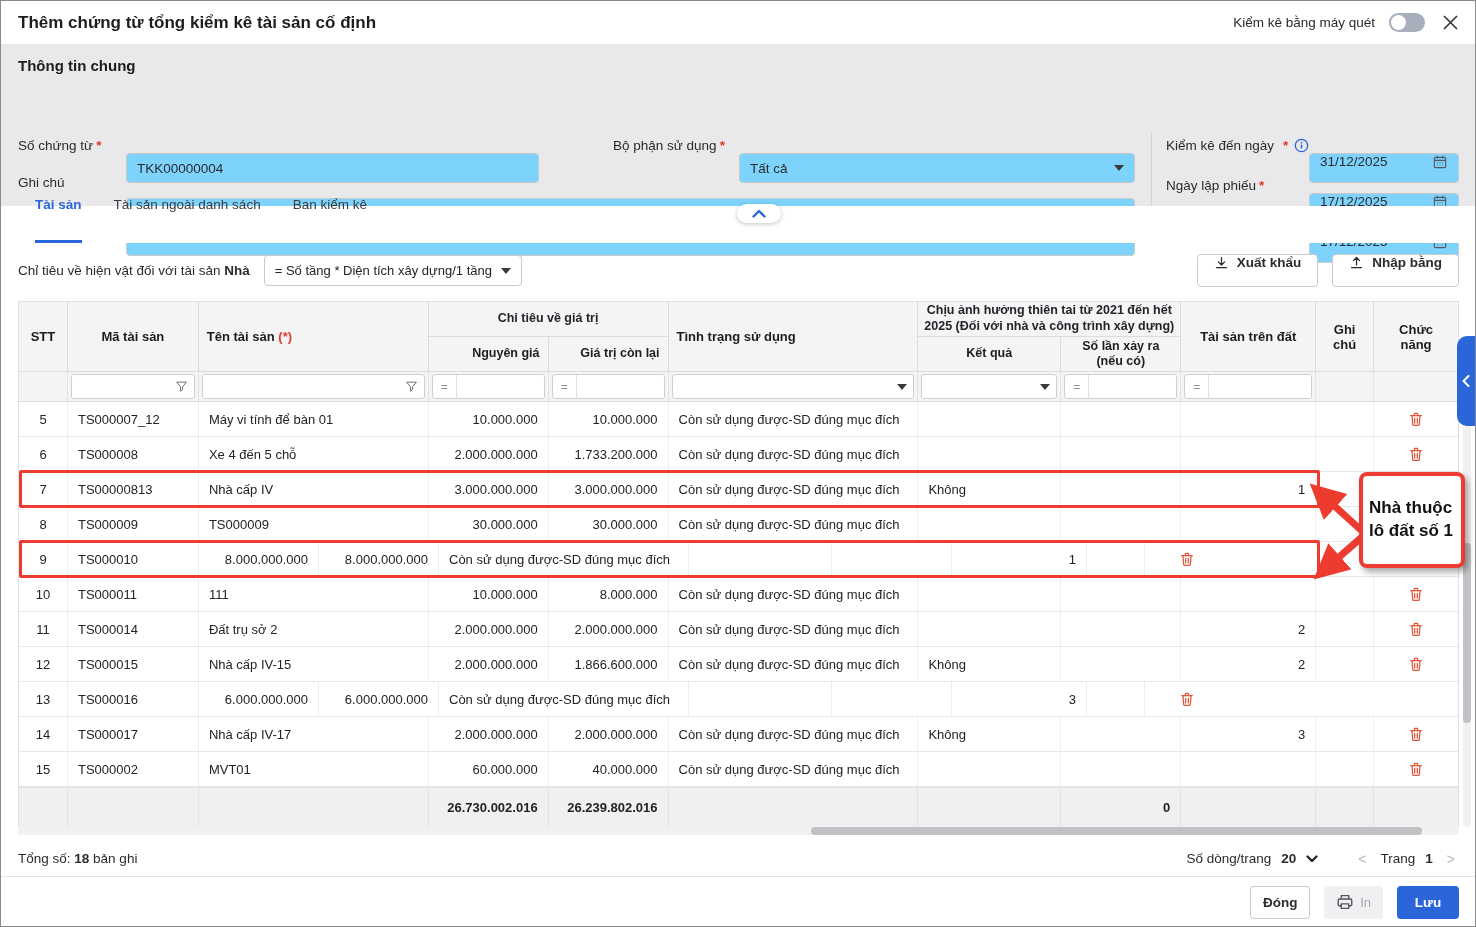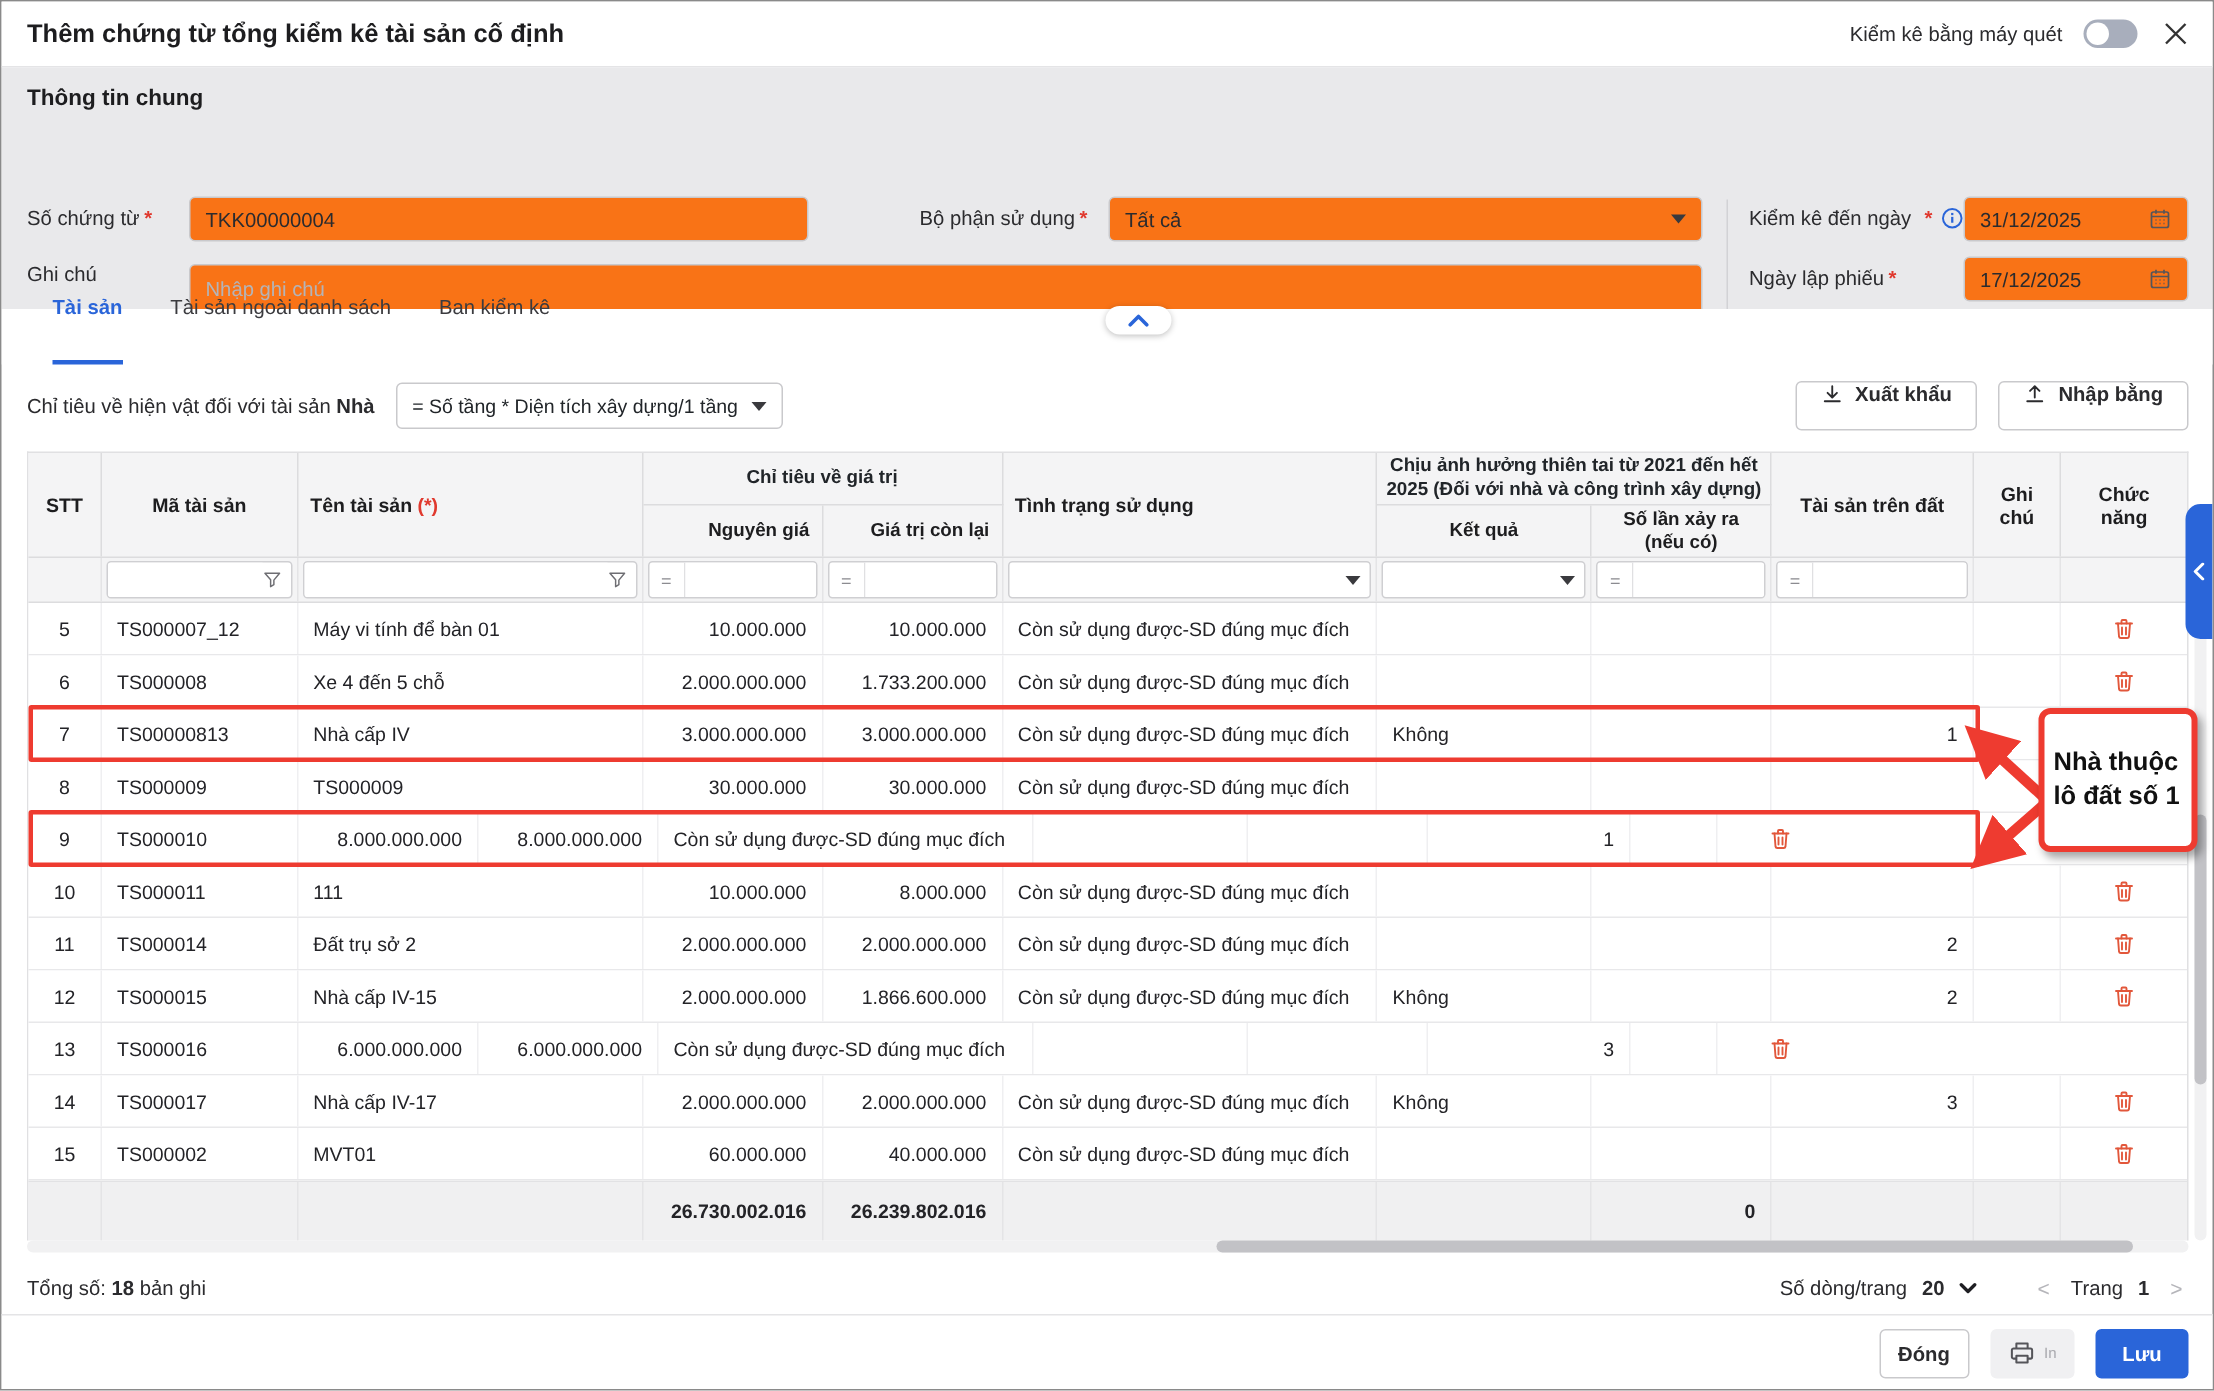--- a/index.html
+++ b/index.html
@@ -21,38 +21,38 @@
   .scan-label { font-size:13.5px; color:#2b2b2e; }
   .toggle { width:36px; height:19px; background:#a8aebc; border-radius:10px; position:relative; cursor:pointer; }
   .toggle .knob { position:absolute; left:2px; top:2px; width:15px; height:15px; border-radius:50%; background:#fff; }
   .close-x { width:22px; height:22px; display:flex; align-items:center; justify-content:center; cursor:pointer; }
   
   .geninfo { position:absolute; left:0; top:44px; width:1476px; height:161px; background:#e9e9eb; }
   .section-title { position:absolute; left:17px; top:12px; font-size:15px; font-weight:bold; color:#1d1d1f; }
   .lbl { font-size:13.5px; color:#2b2b2e; }
   .req { color:#e0392e; font-weight:bold; margin-left:3px; }
   .inp, .sel, .dateinp {
-    background:#f97316; border:1px solid #c9c9cc; border-radius:4px; height:30px;
-    font-family:inherit; font-size:13.5px; color:#2b2b2e; padding:0 10px; outline:none;
+    background:#7dd3fc; border:1px solid #c9c9cc; border-radius:4px; height:30px;
+    font-family:inherit; font-size:13.5px; color:#2b2b2e; padding:0 10px; outline:none;margin-top:22px;
   }
   .fld-docno-lbl   { position:absolute; left:17px;  top:93px; }
   .fld-docno      { position:absolute; left:125px; top:86px; width:413px; }
   .fld-dept-lbl    { position:absolute; left:612px; top:93px; }
   .fld-dept       { position:absolute; left:738px; top:86px; width:396px; display:flex; align-items:center; cursor:pointer; }
   .fld-note-lbl    { position:absolute; left:17px;  top:130px; }
   .fld-note       { position:absolute; left:125px; top:131px; width:1009px; height:58px; resize:none; padding:8px 10px; }
   .fld-note::placeholder { color:#b4b4b8; }
   .vdivider { position:absolute; left:1150px; top:88px; width:1px; height:106px; background:#d2d2d5; }
   .fld-kkdn-lbl { position:absolute; left:1165px; top:93px; display:flex; align-items:center; gap:6px; }
   .fld-kkdn     { position:absolute; left:1308px; top:86px;  width:150px; }
   .fld-nlp-lbl  { position:absolute; left:1165px; top:133px;text-align:right; }
   .fld-nlp      { position:absolute; left:1308px; top:126px; width:150px; }
   .fld-nkk-lbl  { position:absolute; left:1165px; top:173px; }
   .fld-nkk      { position:absolute; left:1308px; top:166px; width:150px; }
-  .dateinp { display:flex; align-items:center; justify-content:space-between; cursor:pointer; }
+  .dateinp { display:flex; align-items:flex-start; justify-content:space-between; cursor:pointer; }
   .caret { width:0; height:0; border-left:5px solid transparent; border-right:5px solid transparent; border-top:6px solid #3a3a3e; margin-left:auto; }
   .collapse-pill { position:absolute; left:736px; top:203px; width:44px; height:19px; background:#fff;
     border-radius:10px; box-shadow:0 1px 4px rgba(0,0,0,.25); display:flex; align-items:center; justify-content:center;
     cursor:pointer; z-index:4; }
   
   .tabbar { position:absolute; left:0; top:205px; width:1476px; height:37px; background:#fff;
     display:flex; align-items:flex-end; padding-left:34px; gap:32px; }
   .tab { font-size:13.5px; color:#3b3b3f; padding-bottom:28px; cursor:pointer; border-bottom:3px solid transparent; }
   .tab.active { color:#2a65d9; font-weight:bold; border-bottom-color:#2a65d9; }
   
@@ -110,21 +110,21 @@
   .footer { position:absolute; left:0; top:840px; width:1476px; height:35px; display:flex; align-items:center;
     padding:0 18px 0 17px; font-size:13.5px; color:#2b2b2e; }
   .pager { margin-left:auto; display:flex; align-items:center; gap:10px; }
   .pager .pp { font-weight:bold; }
   .pg-arrow { color:#b5b5ba; font-size:14px; padding:0 4px; cursor:pointer; }
   .actionbar { position:absolute; left:0; top:875px; width:1476px; height:51px; border-top:1px solid #e4e4e6;
     display:flex; align-items:center; justify-content:flex-end; gap:14px; padding-right:18px; background:#fff; }
   .btn-close { width:60px; height:33px; background:#fff; border:1px solid #c9c9cc; border-radius:4px;
     font-size:13.5px; font-weight:bold; color:#2b2b2e; display:flex; align-items:center; justify-content:center; cursor:pointer; }
   .btn-print { height:33px; background:#f0f0f2; border:none; border-radius:4px; display:flex; align-items:center;
-    gap:6px; padding:0 12px; font-size:10px; color:#a9a9ae; cursor:pointer; }
+    gap:6px; padding:0 12px; font-size:13px; color:#a9a9ae; cursor:pointer; }
   .btn-save { width:62px; height:33px; background:#2a65d9; border:none; border-radius:4px; color:#fff;
     font-size:13.5px; font-weight:bold; display:flex; align-items:center; justify-content:center; cursor:pointer; }
   svg { display:block; }
 </style>
 </head>
 <body>
 
 <div class="titlebar">
   <div class="title">Thêm chứng từ tổng kiểm kê tài sản cố định</div>
   <div class="right">

